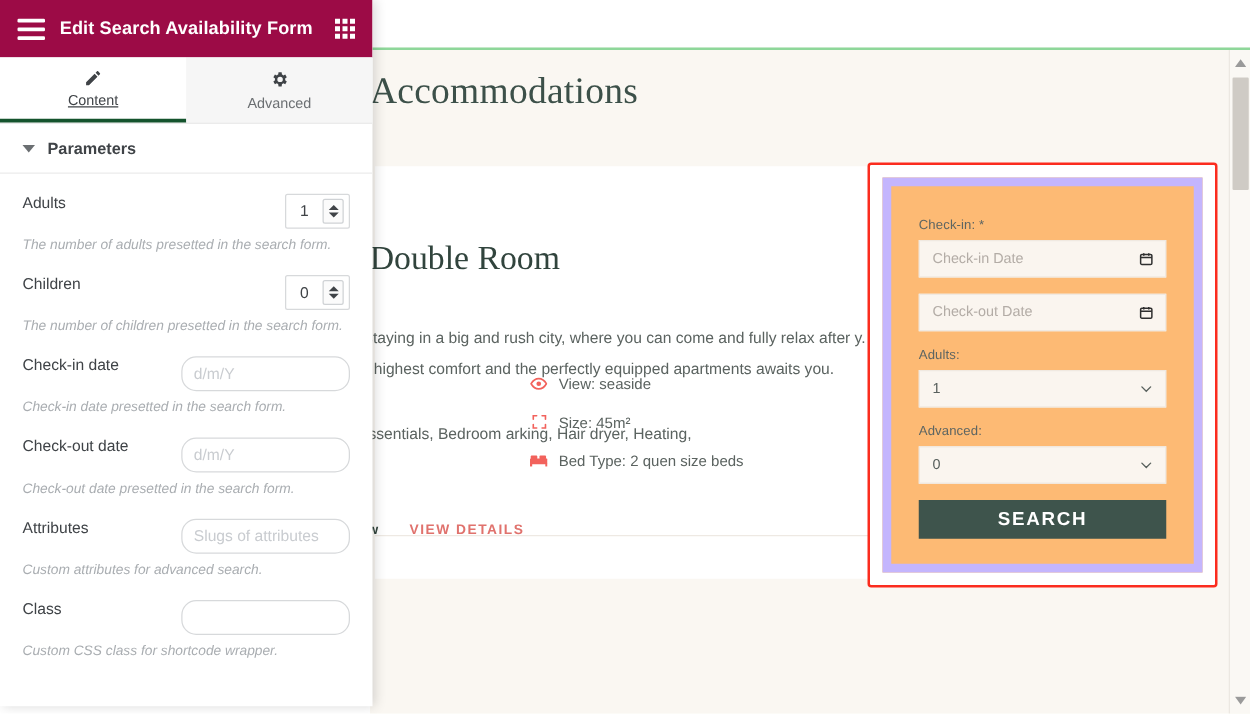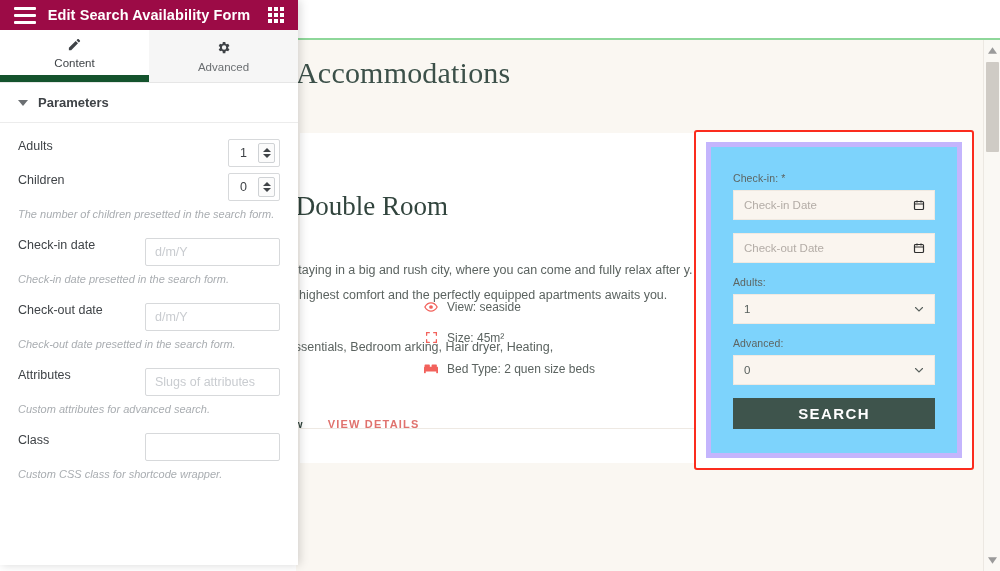--- a/index.html
+++ b/index.html
@@ -76,22 +76,22 @@
   .widget-highlight {
     position: absolute; left: 398px; top: 90px;
     width: 280px; height: 340px;
     border: 2px solid #fb2c1e;
     border-radius: 3px;
     background: #ffffff;
     padding: 10px;
   }
   .widget-inner {
     width: 100%; height: 100%;
-    background: #7dd3fc;
-    border: 5px solid #c4b5fd;
+    background: #fdba74;
+    border: 7px solid #c4b5fd;
     padding: 25px 22px;
   }
   .fld { margin-bottom: 13px; }
   .fld-label {
     font-size: 10.5px; color: #5d6562; margin-bottom: 6px; letter-spacing:.1px;
   }
   .fld-label .req { color:#5d6562; }
   .fld-box {
     position: relative;
     height: 30px;
@@ -137,41 +137,41 @@
 
   
   #panel {
     position: absolute; left: 0; top: 0;
     width: 298px; height: 565px;
     background: #ffffff;
     box-shadow: 2px 0 9px rgba(0,0,0,.16);
     overflow: hidden;
   }
   #panel-header {
-    height: 30px; background: #9c0b46;
+    height: 46px; background: #9c0b46;
     display: flex; align-items: center; padding: 0 14px;
     color: #ffffff;
   }
   .burger { width: 22px; display:flex; flex-direction:column; gap:4px; cursor:pointer; }
   .burger i { display:block; height:3px; background:#fff; border-radius:1px; }
   #panel-title {
     flex: 1; text-align: center;
     font-size: 14.5px; font-weight: bold; letter-spacing:.1px;
     margin-left: -6px;
   }
   .grid-icon { display:grid; grid-template-columns: repeat(3,4px); grid-gap:2px; cursor:pointer; }
   .grid-icon i { display:block; width:4px; height:4px; background:#fff; }
 
   #tabs { display: flex; height: 53px; border-bottom: 1px solid #e6e6e6; background:#f6f6f6; }
   .tab {
     flex: 1; display:flex; flex-direction:column; align-items:center; justify-content:center;
     gap: 5px; font-size: 11.5px; color: #6b6f72; cursor: pointer;
     background: #f6f6f6;
   }
-  .tab.active { background:#ffffff; color:#3f4347; border-bottom: 7px solid #14532d; }
+  .tab.active { background:#ffffff; color:#3f4347; border-bottom: 3px solid #14532d; text-decoration: underline; }
   .tab .ticon { height: 16px; display:flex; align-items:center; color:#3f4347; }
 
   .section-header {
     height: 40px; display:flex; align-items:center; gap:10px;
     padding: 0 18px; border-bottom: 1px solid #ececec;
     font-size: 13px; font-weight: bold; color: #3f4347; cursor: pointer;
   }
   .caret { width:0;height:0;border-left:5px solid transparent;border-right:5px solid transparent;border-top:6px solid #6b6f72; }
 
   #fields { padding: 16px 18px 0 18px; }
@@ -187,21 +187,21 @@
   .num-input .spin {
     width: 17px; height: 20px; margin-right: 4px;
     border: 1px solid #cfd2d5; border-radius:2px; background:#fbfbfb;
     display:flex; flex-direction:column; align-items:center; justify-content:center; gap:2px;
     cursor:pointer;
   }
   .spin .up { width:0;height:0;border-left:4px solid transparent;border-right:4px solid transparent;border-bottom:4px solid #3f4347; }
   .spin .dn { width:0;height:0;border-left:4px solid transparent;border-right:4px solid transparent;border-top:4px solid #3f4347; }
 
   .text-input {
-    width: 135px; height: 28px; border: 1px solid #d7d9db; border-radius: 2px;
+    width: 135px; height: 28px; border: 1px solid #d7d9db; border-radius: 12px;
     background:#fff; font-size: 12.5px; color:#3f4347;
     padding: 0 9px; font-family:"Liberation Sans", sans-serif;
     outline: none;
   }
   .text-input::placeholder { color:#c9ccd0; }
 </style>
 </head>
 <body>
 
 <div id="root">
@@ -383,20 +383,21 @@
       <div class="row">
         <span class="row-label">Adults</span>
         <span class="num-input">
           <span class="val">1</span>
           <span class="spin">
               <i class="up"></i>
               <i class="dn"></i>
             </span>
         </span>
       </div>
+      <div class="hint">The number of adults presetted in the search form.</div>
 
       <div class="row">
         <span class="row-label">Children</span>
         <span class="num-input">
           <span class="val">0</span>
           <span class="spin">
               <i class="up"></i>
               <i class="dn"></i>
             </span>
         </span>

